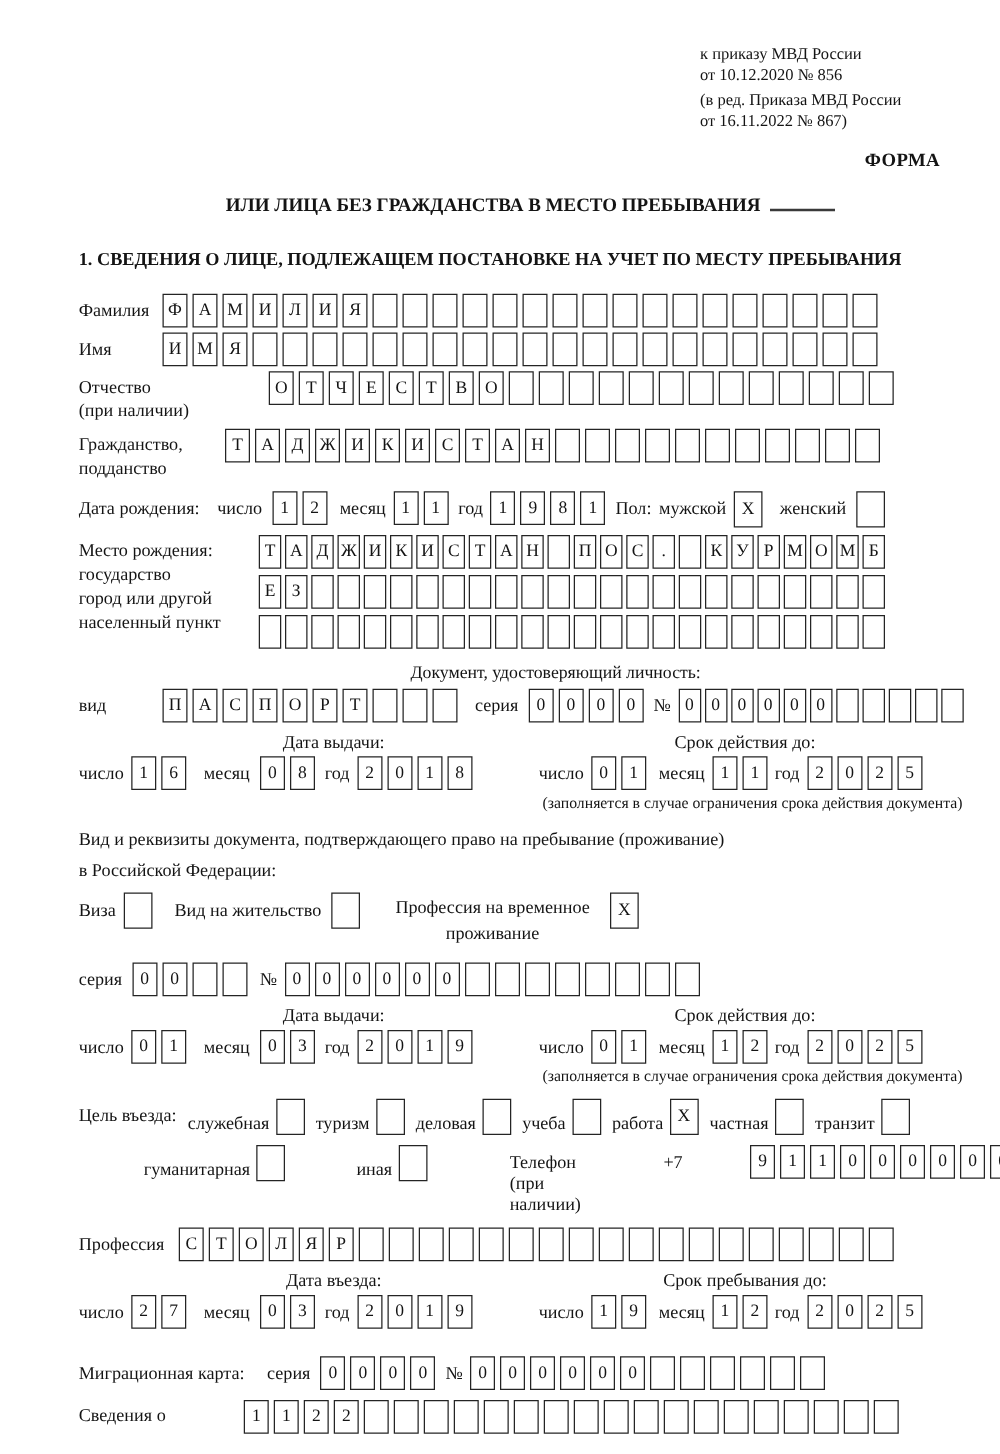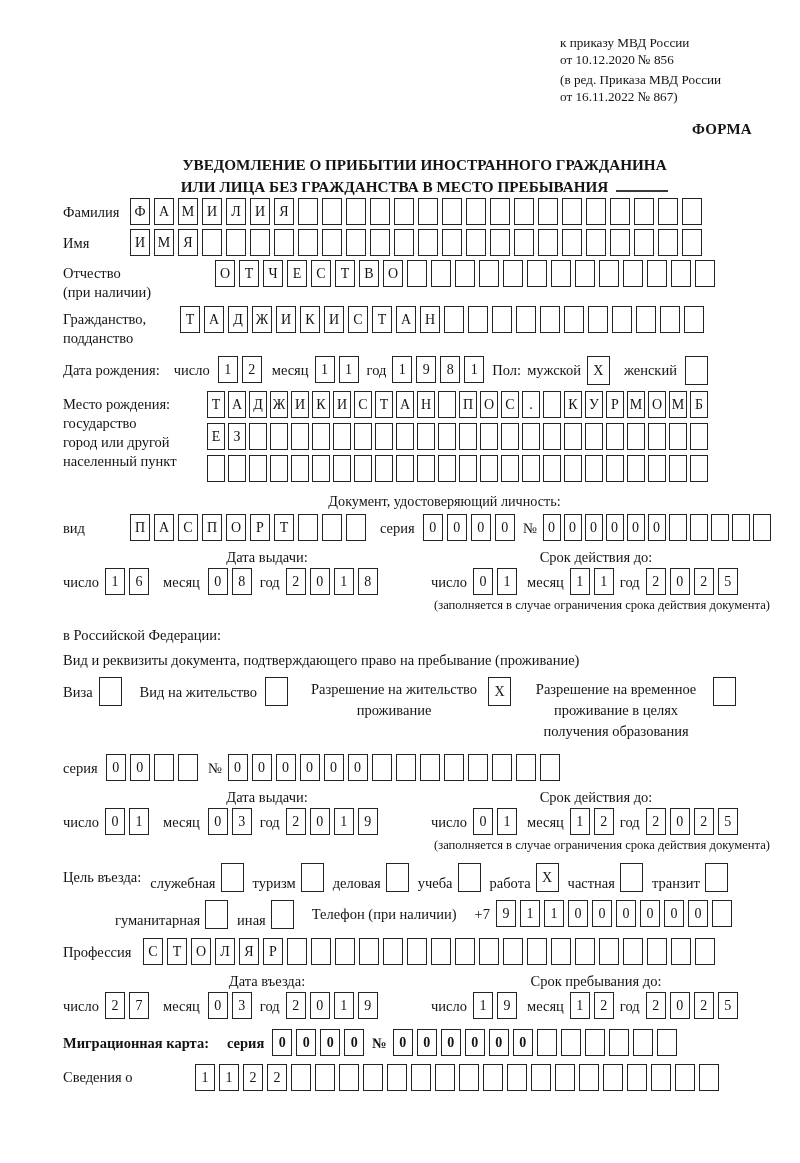--- a/index.html
+++ b/index.html
@@ -82,26 +82,26 @@
 
   <div class="appendix">
     <div>к приказу МВД России</div>
     <div>от 10.12.2020 № 856</div>
     <div class="ed">(в ред. Приказа МВД России</div>
     <div class="ed">от 16.11.2022 № 867)</div>
   </div>
   <div class="forma">ФОРМА</div>
 
   <div class="title">
-    <div>УВЕДОМЛЕНИЕ О ПРИБЫТИИ ИНОСТРАННОГО ГРАЖДАНИНА</div>
     <div>
       <span>ИЛИ ЛИЦА БЕЗ ГРАЖДАНСТВА В МЕСТО ПРЕБЫВАНИЯ</span><span class="title-blank"></span>
     </div>
   </div>
 
+  <div class="sec-heading">1. СВЕДЕНИЯ О ЛИЦЕ, ПОДЛЕЖАЩЕМ ПОСТАНОВКЕ НА УЧЕТ ПО МЕСТУ ПРЕБЫВАНИЯ</div>
 
   <div class="frow">
     <span class="flabel">Фамилия</span>
     <span class="boxes">
         <span class="bx">Ф</span>
         <span class="bx">А</span>
         <span class="bx">М</span>
         <span class="bx">И</span>
         <span class="bx">Л</span>
         <span class="bx">И</span>
@@ -415,47 +415,41 @@
           <span class="bx">2</span>
           <span class="bx">0</span>
           <span class="bx">2</span>
           <span class="bx">5</span>
         </span>
     </span>
   </div>
   <div class="note-r">(заполняется в случае ограничения срока действия документа)</div>
 
   <div class="intro">
+    <div>Вид и реквизиты документа, подтверждающего право на пребывание (проживание)</div>
     <div>в Российской Федерации:</div>
-    <div>Вид и реквизиты документа, подтверждающего право на пребывание (проживание)</div>
   </div>
 
   <div class="opt-row">
     <span class="opt">
       <span class="olbl mr6">Виза</span>
       <span class="boxes lg">
           <span class="bx"></span>
         </span>
     </span>
     <span class="opt ml18">
       <span class="olbl mr8">Вид на жительство</span>
       <span class="boxes lg">
           <span class="bx"></span>
         </span>
     </span>
     <span class="opt ml18">
-      <span class="olbl-c w170 mr6">Разрешение на жительство проживание</span>
+      <span class="olbl-c w170 mr6">Профессия на временное проживание</span>
       <span class="boxes lg">
           <span class="bx">X</span>
-        </span>
-    </span>
-    <span class="opt ml14">
-      <span class="olbl-c w182 mr6">Разрешение на временное проживание в целях получения образования</span>
-      <span class="boxes lg">
-          <span class="bx"></span>
         </span>
     </span>
   </div>
 
   <div class="frow" style="margin-top:12px;">
     <span class="inline-lbl mr8">серия</span>
     <span class="boxes">
         <span class="bx">0</span>
         <span class="bx">0</span>
         <span class="bx"></span>
@@ -565,21 +559,21 @@
         </span>
     </span>
     <span class="p-item">
       <span class="plbl">транзит</span>
       <span class="boxes lg">
           <span class="bx"></span>
         </span>
     </span>
   </div>
 
-  <div class="purpose-row" style="padding-left:52px; margin-top:8px;">
+  <div class="purpose-row" style="padding-left:52px; margin-top:8px;gap:48px;">
     <span class="p-item" style="margin-left:0;">
       <span class="plbl">гуманитарная</span>
       <span class="boxes lg">
           <span class="bx"></span>
         </span>
     </span>
     <span class="p-item ml10">
       <span class="plbl">иная</span>
       <span class="boxes lg">
           <span class="bx"></span>
@@ -669,21 +663,21 @@
       <span class="dlbl ml6 mr6">год</span>
       <span class="boxes">
           <span class="bx">2</span>
           <span class="bx">0</span>
           <span class="bx">2</span>
           <span class="bx">5</span>
         </span>
     </span>
   </div>
 
-  <div class="frow" style="margin-top:10px;font-weight:bold;">
+  <div class="frow" style="margin-top:22px;">
     <span class="inline-lbl">Миграционная карта:</span>
     <span class="inline-lbl ml18 mr8">серия</span>
     <span class="boxes">
         <span class="bx">0</span>
         <span class="bx">0</span>
         <span class="bx">0</span>
         <span class="bx">0</span>
       </span>
     <span class="inline-lbl ml8 mr6">№</span>
     <span class="boxes">

